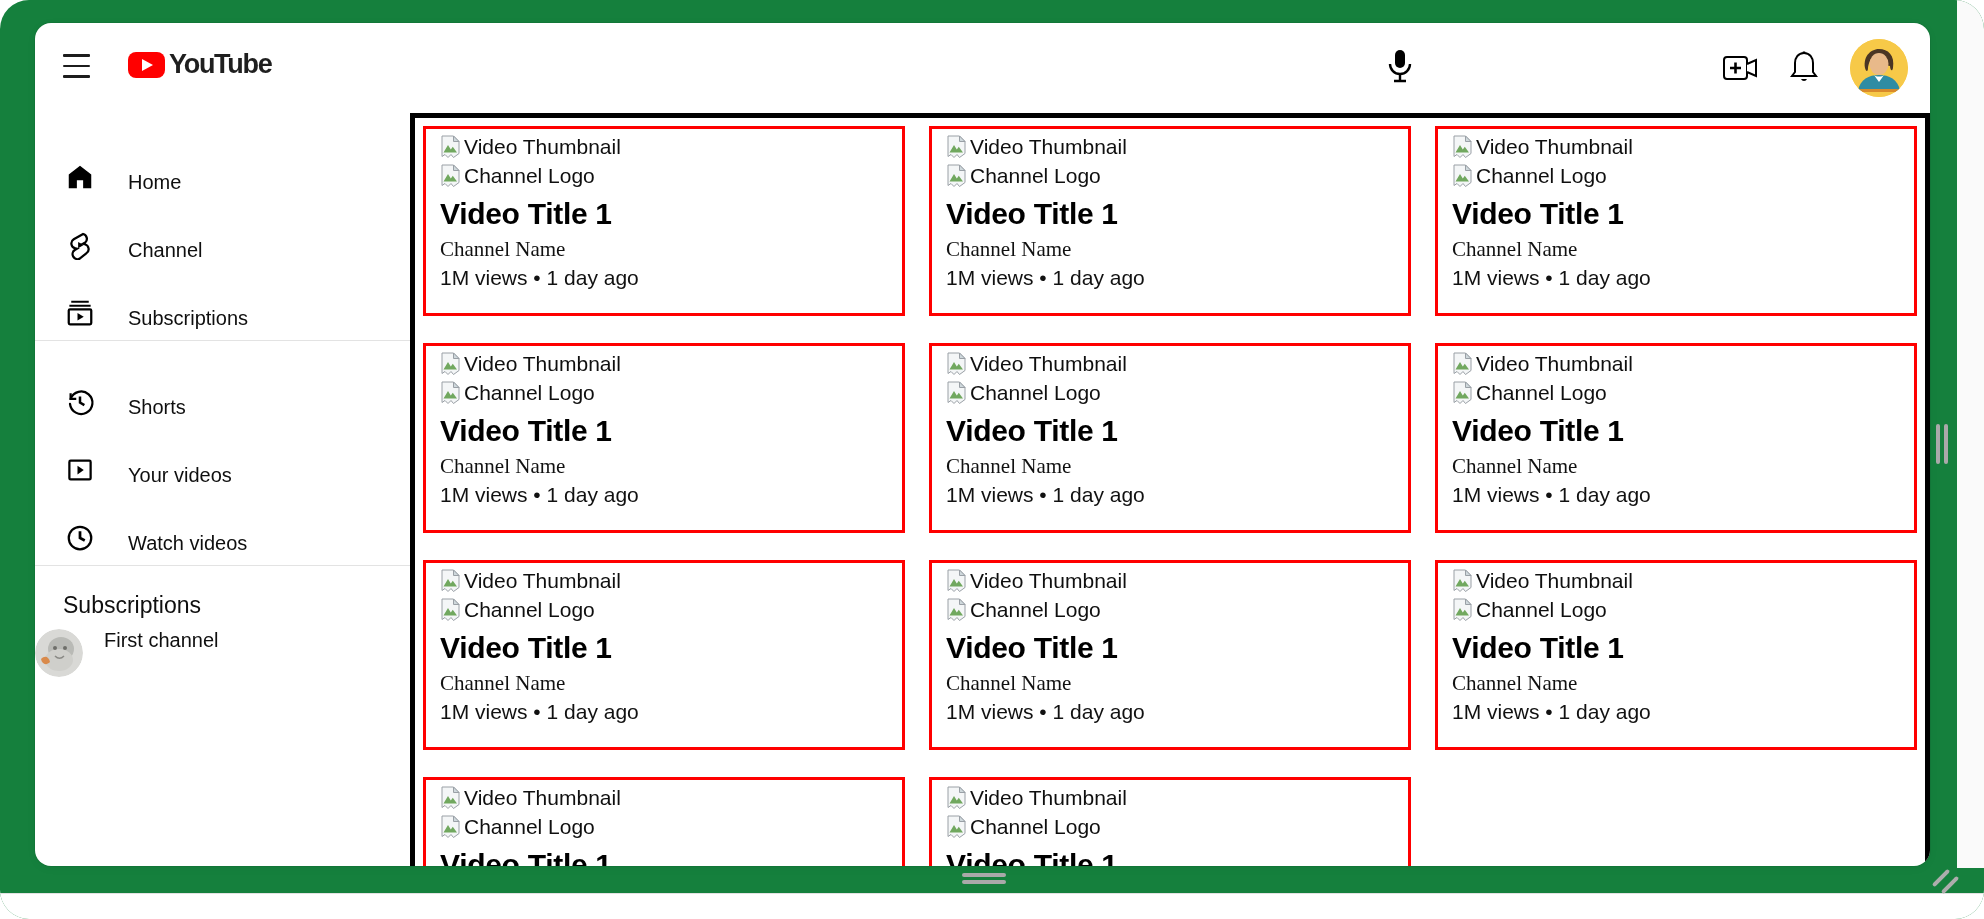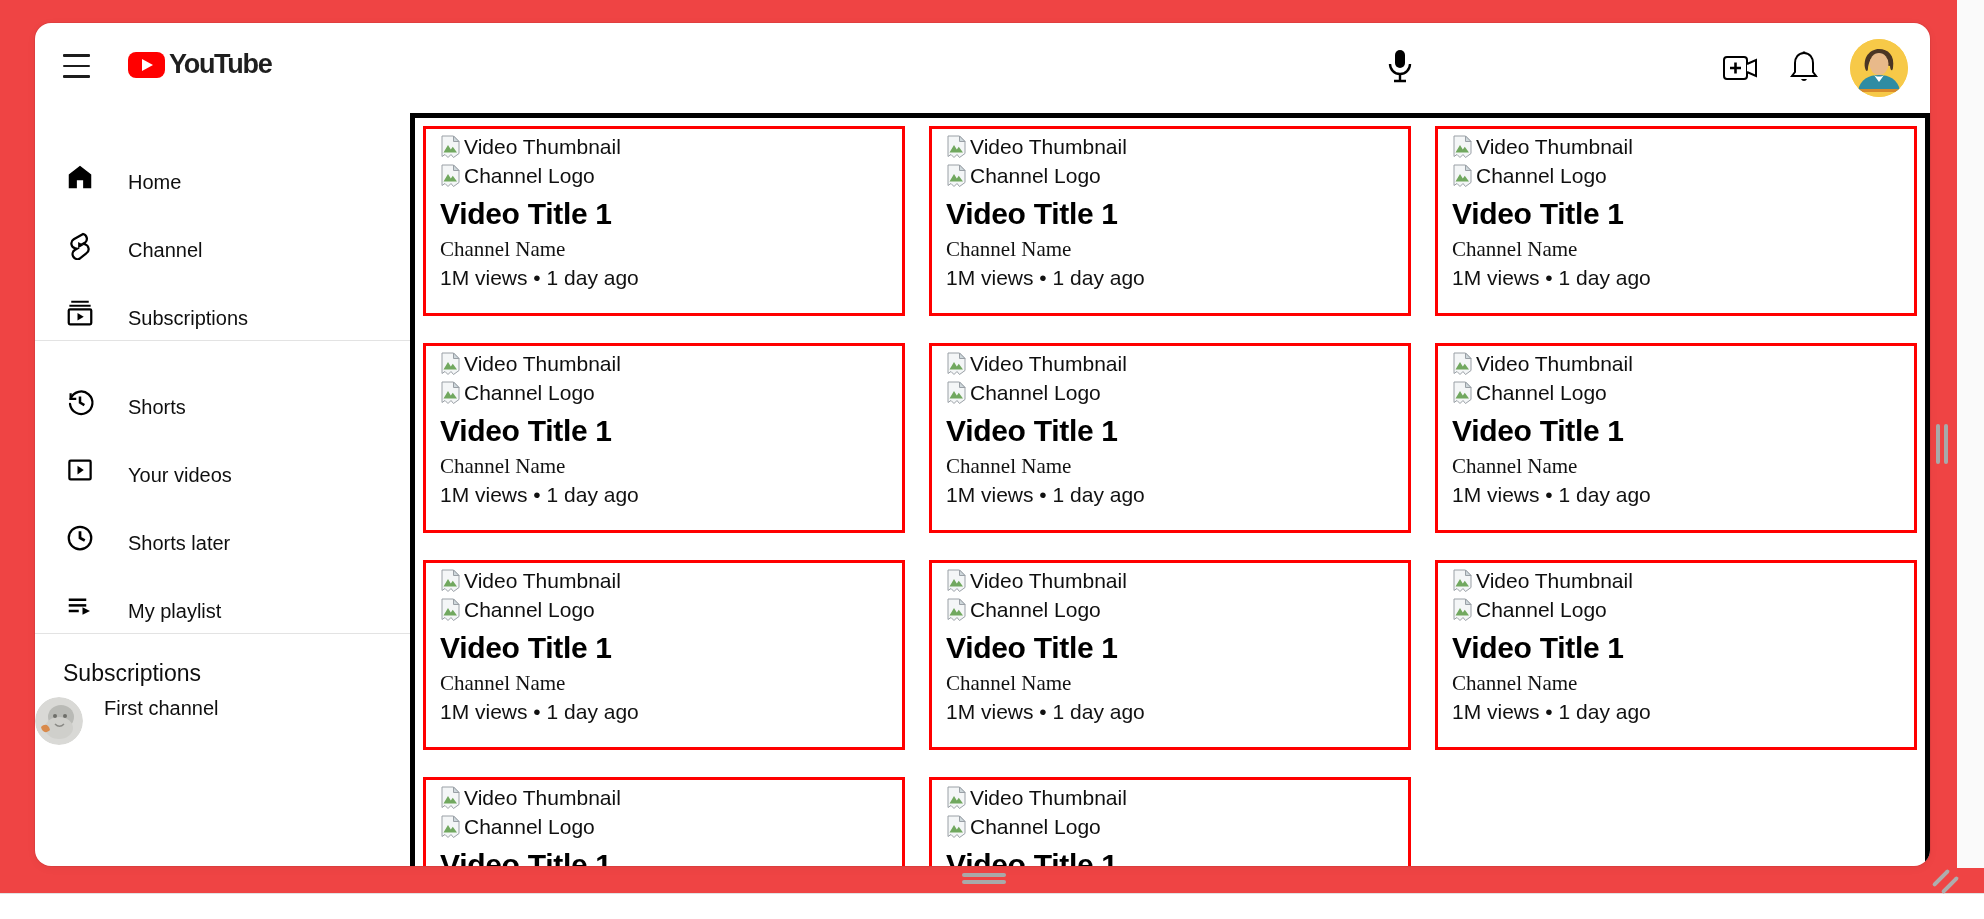--- a/index.html
+++ b/index.html
@@ -1,17 +1,17 @@
 <!DOCTYPE html>
 <html><head>
 <meta charset="utf-8">
 <style>
   * { margin:0; padding:0; box-sizing:border-box; }
   html,body { width:1984px; height:919px; font-family:"Liberation Sans", sans-serif; }
-  .stage { position:relative; width:1984px; height:919px; background:#ef4444; overflow:hidden; }
+  .stage { position:relative; width:1984px; height:919px; background:#15803d; overflow:hidden;border-radius:29px; }
 
   
   .right-pane  { position:absolute; left:1957px; top:0; width:27px; height:868px; background:#fafafa; }
   .bottom-pane { position:absolute; left:0; top:893px; width:1984px; height:26px; background:#ffffff; border-top:1px solid #e2e2e2; }
 
   
   .v-handle { position:absolute; left:1936px; top:424px; width:14px; height:40px; display:flex; gap:4px; cursor:ew-resize; }
   .v-handle i { width:4px; height:40px; background:#a9a9a9; border-radius:2px; }
   .h-handle { position:absolute; left:962px; top:873px; width:44px; height:12px; display:flex; flex-direction:column; gap:3px; cursor:ns-resize; }
   .h-handle i { width:44px; height:4px; background:#a9a9a9; border-radius:2px; }
@@ -189,34 +189,23 @@
           <span class="s-label">Your videos</span>
         </div>
 
         <div class="side-item">
           <span class="s-icon">
             <svg width="30" height="30" viewBox="0 0 24 24" fill="none" stroke="#000" stroke-width="1.8">
               <circle cx="12" cy="12" r="9"></circle>
               <path d="M12 6.5 V12 L15.8 14" stroke-width="2.2"></path>
             </svg>
           </span>
-          <span class="s-label">Shorts later</span>
-        </div>
-
-        <div class="side-item">
-          <span class="s-icon">
-            <svg width="30" height="30" viewBox="0 0 24 24" fill="none" stroke="#000" stroke-width="2">
-              <line x1="3" y1="7" x2="17" y2="7"></line>
-              <line x1="3" y1="11.5" x2="17" y2="11.5"></line>
-              <line x1="3" y1="16" x2="11" y2="16"></line>
-              <path d="M14 13 L20 16 L14 19 Z" fill="#000" stroke="none"></path>
-            </svg>
-          </span>
-          <span class="s-label">My playlist</span>
-        </div>
+          <span class="s-label">Watch videos</span>
+        </div>
+
 
         <div class="side-divider"></div>
 
         <div class="side-header">Subscriptions</div>
 
         <div class="channel-item">
           <span class="channel-avatar">
             <svg width="48" height="48" viewBox="0 0 48 48">
               <circle cx="24" cy="24" r="24" fill="#d9d9d6"></circle>
               <ellipse cx="26" cy="20" rx="13" ry="12" fill="#b9bab6"></ellipse>

